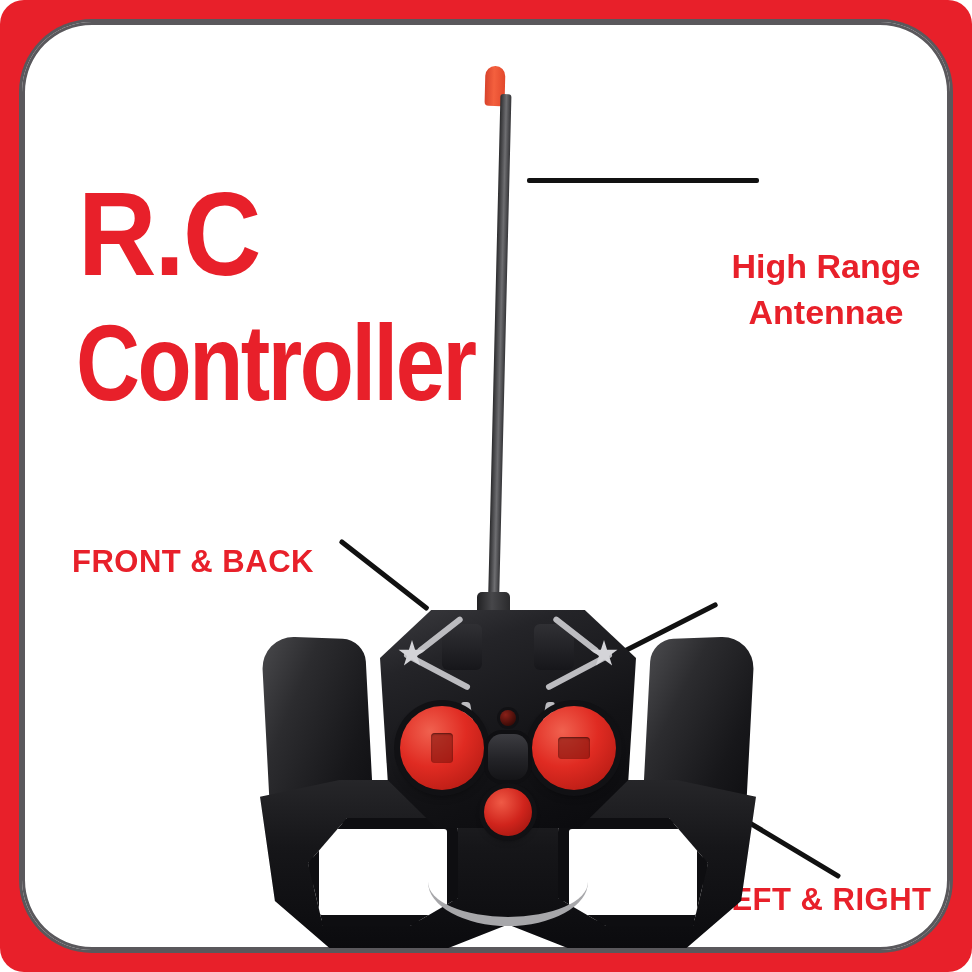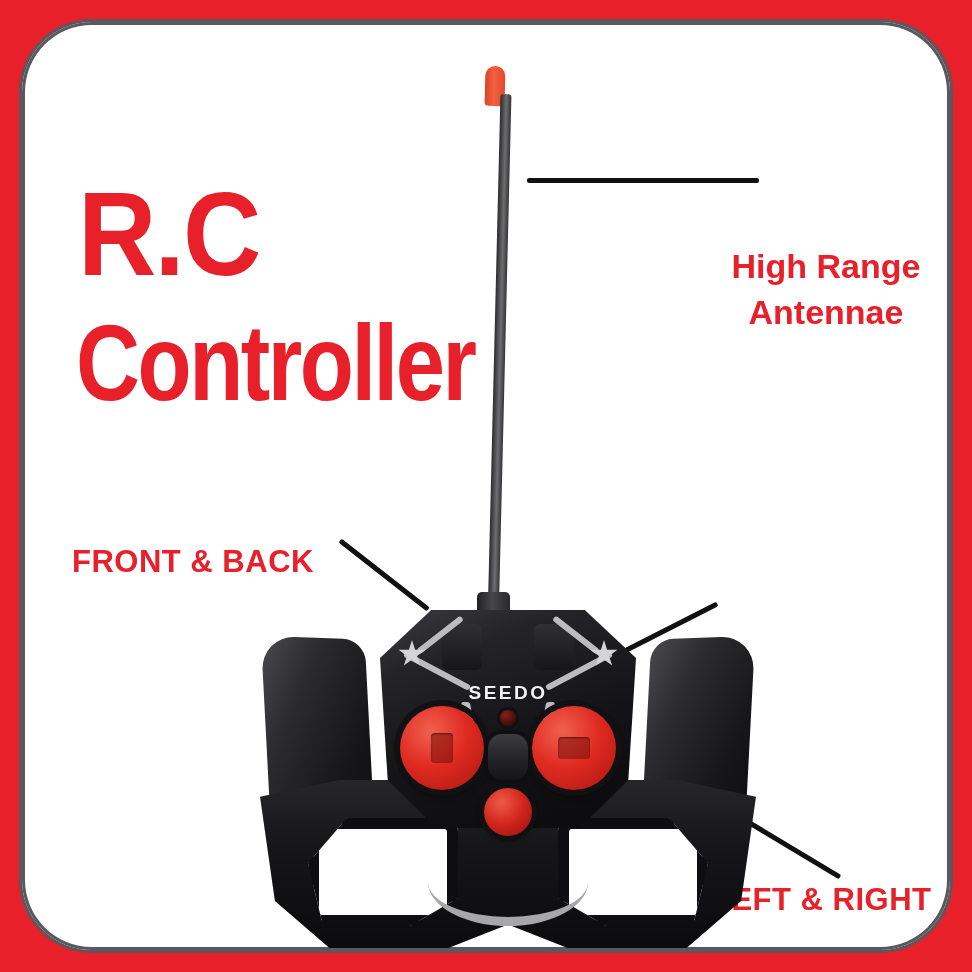--- a/index.html
+++ b/index.html
@@ -6,20 +6,21 @@
   html, body {
     width: 972px; height: 972px;
     font-family: "Liberation Sans", sans-serif;
     background: #ffffff;
     overflow: hidden;
   }
   #canvas {
     position: relative;
     width: 972px; height: 972px;
     background: #E8202A;
+    border-radius: 24px;
   }
   
   #panel {
     position: absolute;
     left: 22px; top: 22px;
     width: 928px; height: 928px;
     background: #ffffff;
     border-radius: 70px;
     box-shadow: 0 0 0 3px #5a585c inset, 0 0 0 3px #5a585c;
     overflow: hidden;
@@ -270,21 +271,20 @@
       <div class="silver-bar" id="sv-l1"></div>
       <div class="silver-bar" id="sv-l2"></div>
       <div class="silver-bar" id="sv-r1"></div>
       <div class="silver-bar" id="sv-r2"></div>
       <div class="silver-bar" id="sv-cl"></div>
       <div class="silver-bar" id="sv-cr"></div>
 
       <div class="star" id="star-left"></div>
       <div class="star" id="star-right"></div>
 
-      <div id="brand">SEEDO</div>
 
       <div class="thumb-btn" id="btn-fb">
         <div class="btn-glyph" id="glyph-fb"></div>
       </div>
       <div class="thumb-btn" id="btn-lr">
         <div class="btn-glyph" id="glyph-lr"></div>
       </div>
 
       <div id="led"></div>
       <div id="toggle"></div>

